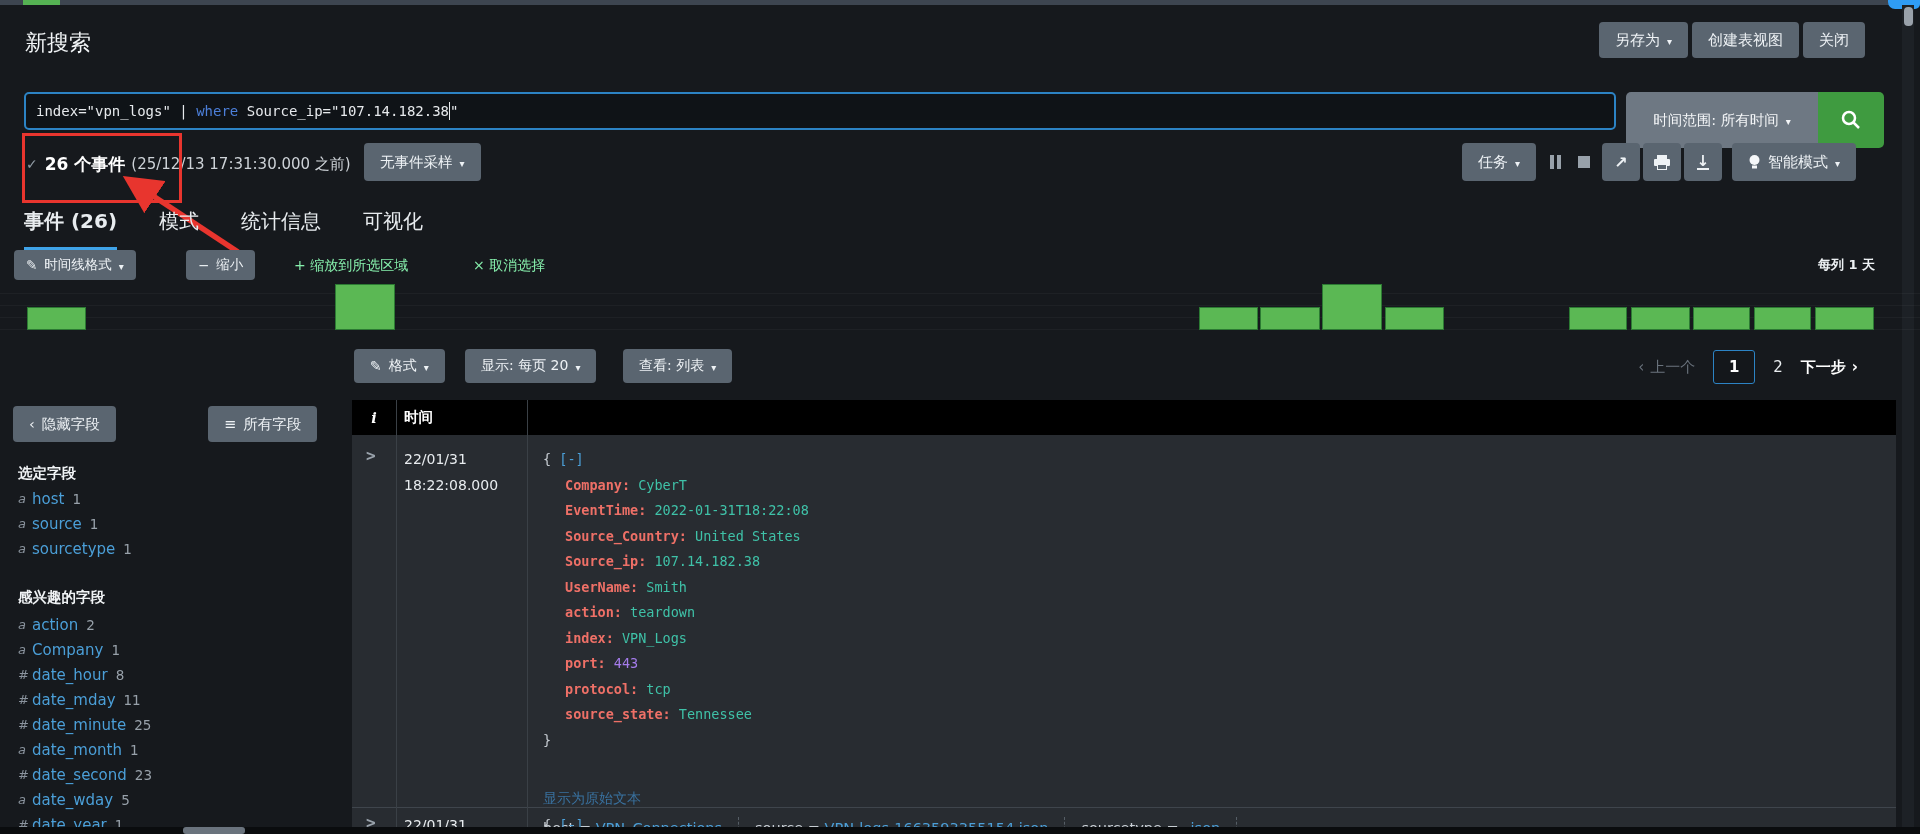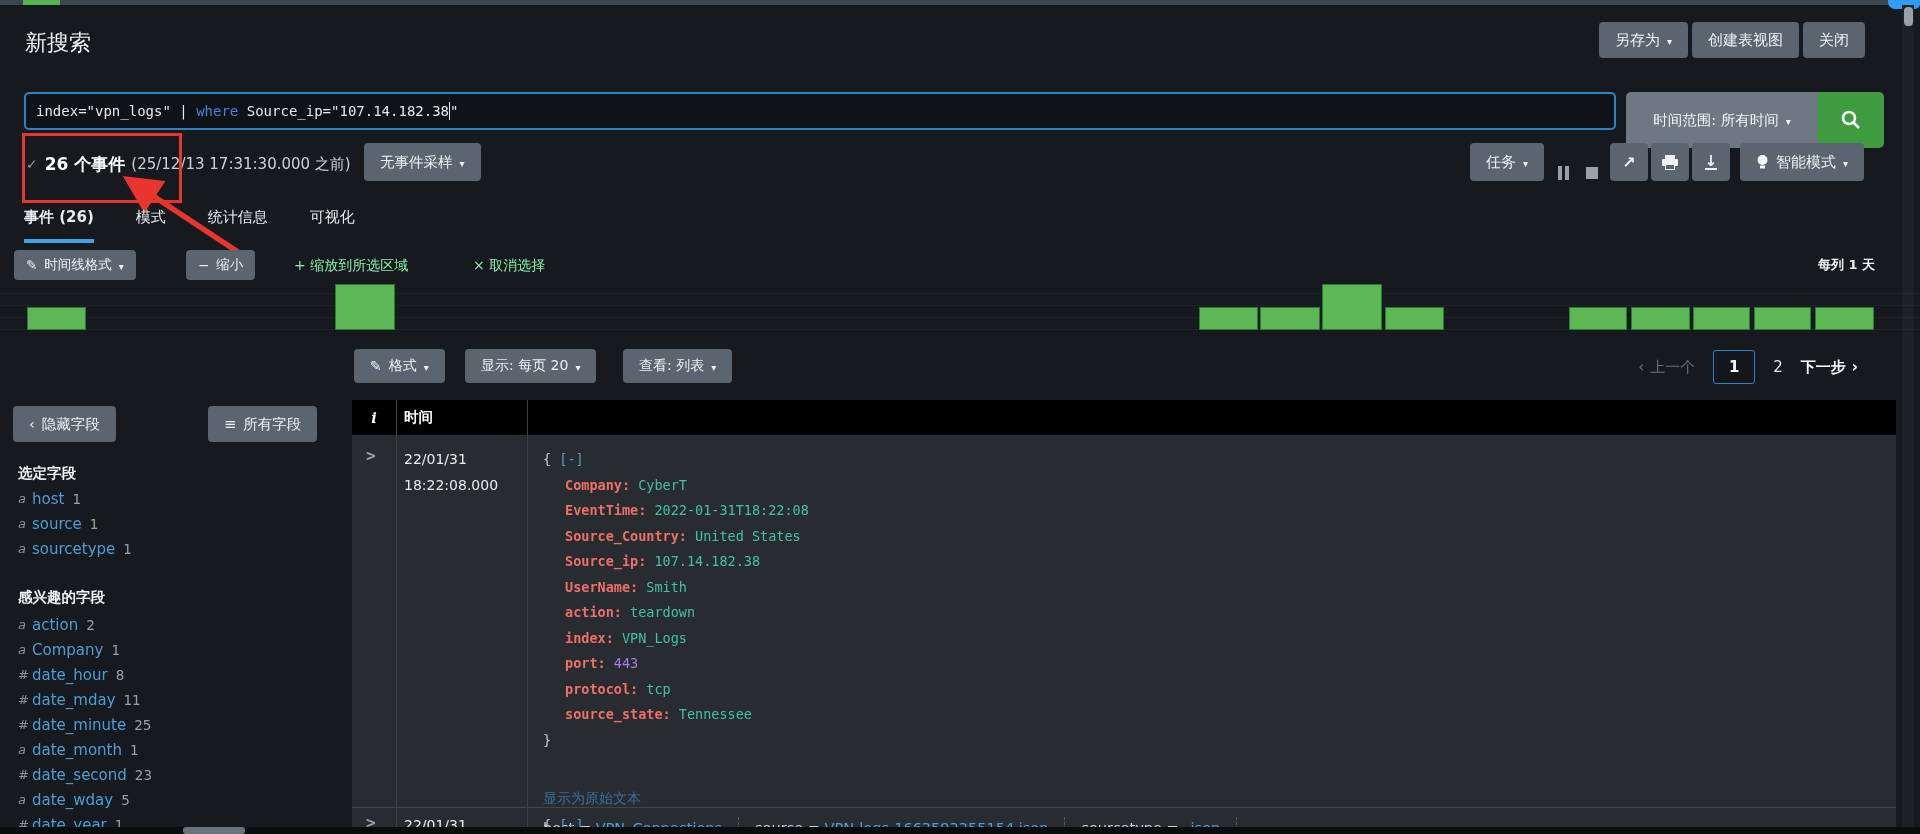--- a/index.html
+++ b/index.html
@@ -32,37 +32,37 @@
   .time-range{flex:1;background:#6e7883;border-radius:5px 0 0 5px;display:flex;align-items:center;
        justify-content:center;gap:7px;font-size:14.5px;color:#f4f6f8;cursor:pointer;}
   .search-go{width:66px;background:#3f9b40;border:none;border-radius:0 5px 5px 0;display:flex;
        align-items:center;justify-content:center;cursor:pointer;}
   
   .status-line{position:absolute;left:26px;top:150px;height:28px;display:flex;align-items:center;font-size:15px;}
   .check{color:#8f9aa3;margin-right:7px;font-size:14px;}
   .evt-count{font-weight:bold;font-size:17px;color:#fff;margin-right:6px;}
   .evt-when{color:#cdd2d7;font-size:15px;}
   .sampling-btn{position:absolute;left:364px;top:143px;height:38px;font-size:14.5px;}
-  .job-bar{position:absolute;right:56px;top:143px;height:38px;display:flex;align-items:flex-end;gap:10px;}
+  .job-bar{position:absolute;right:64px;top:143px;height:38px;display:flex;align-items:center;gap:10px;}
   .job-btn{height:38px;}
   .icon-ctl{display:inline-flex;align-items:center;justify-content:center;cursor:pointer;}
   .pause-icon{gap:3px;width:20px;height:16px;}
   .pause-icon i{display:block;width:4px;height:14px;background:#98a1aa;}
   .stop-icon{width:16px;height:16px;}
   .stop-icon i{display:block;width:12px;height:12px;background:#98a1aa;}
   .sq-btn{width:38px;height:38px;padding:0;}
   .share-glyph{font-size:16px;font-weight:bold;color:#eef2f5;}
   .dl-glyph{font-size:15px;font-weight:bold;color:#eef2f5;border-bottom:2px solid #eef2f5;line-height:14px;}
   .btn-group{display:flex;gap:3px;}
   
   .red-box{position:absolute;left:22px;top:133px;width:160px;height:70px;border:3px solid #e8352e;
        box-sizing:border-box;pointer-events:none;}
   .red-arrow{position:absolute;left:100px;top:168px;pointer-events:none;}
   
-  .tabs{position:absolute;left:24px;top:208px;display:flex;gap:42px;font-size:15px;}
+  .tabs{position:absolute;left:24px;top:208px;display:flex;gap:42px;font-size:20px;}
   .tab{padding-bottom:12px;cursor:pointer;color:#e8ecef;}
   .tab.active{font-weight:bold;border-bottom:4px solid #3fa3e8;}
   
   .tl-row{position:absolute;left:0;top:250px;width:1920px;height:32px;}
   .tl-btn{position:absolute;height:30px;font-size:13.5px;padding:0 12px;}
   .tl-format{left:14px;}
   .tl-zoomout{left:186px;}
   .tl-dis{position:absolute;top:0;line-height:30px;color:#86efac;font-size:14px;cursor:default;}
   .tl-zoomsel{left:294px;}
   .tl-deselect{left:473px;}

